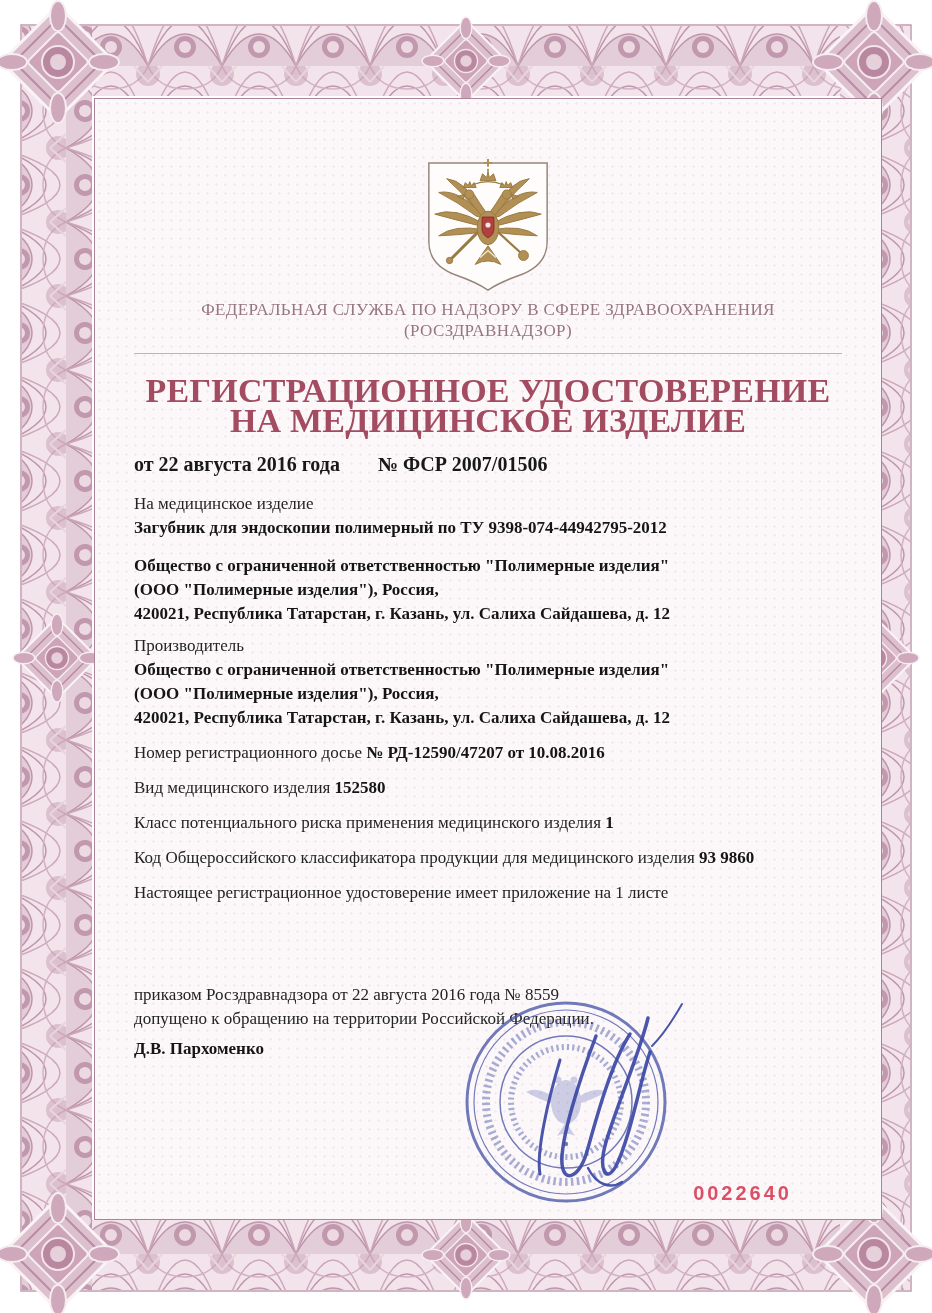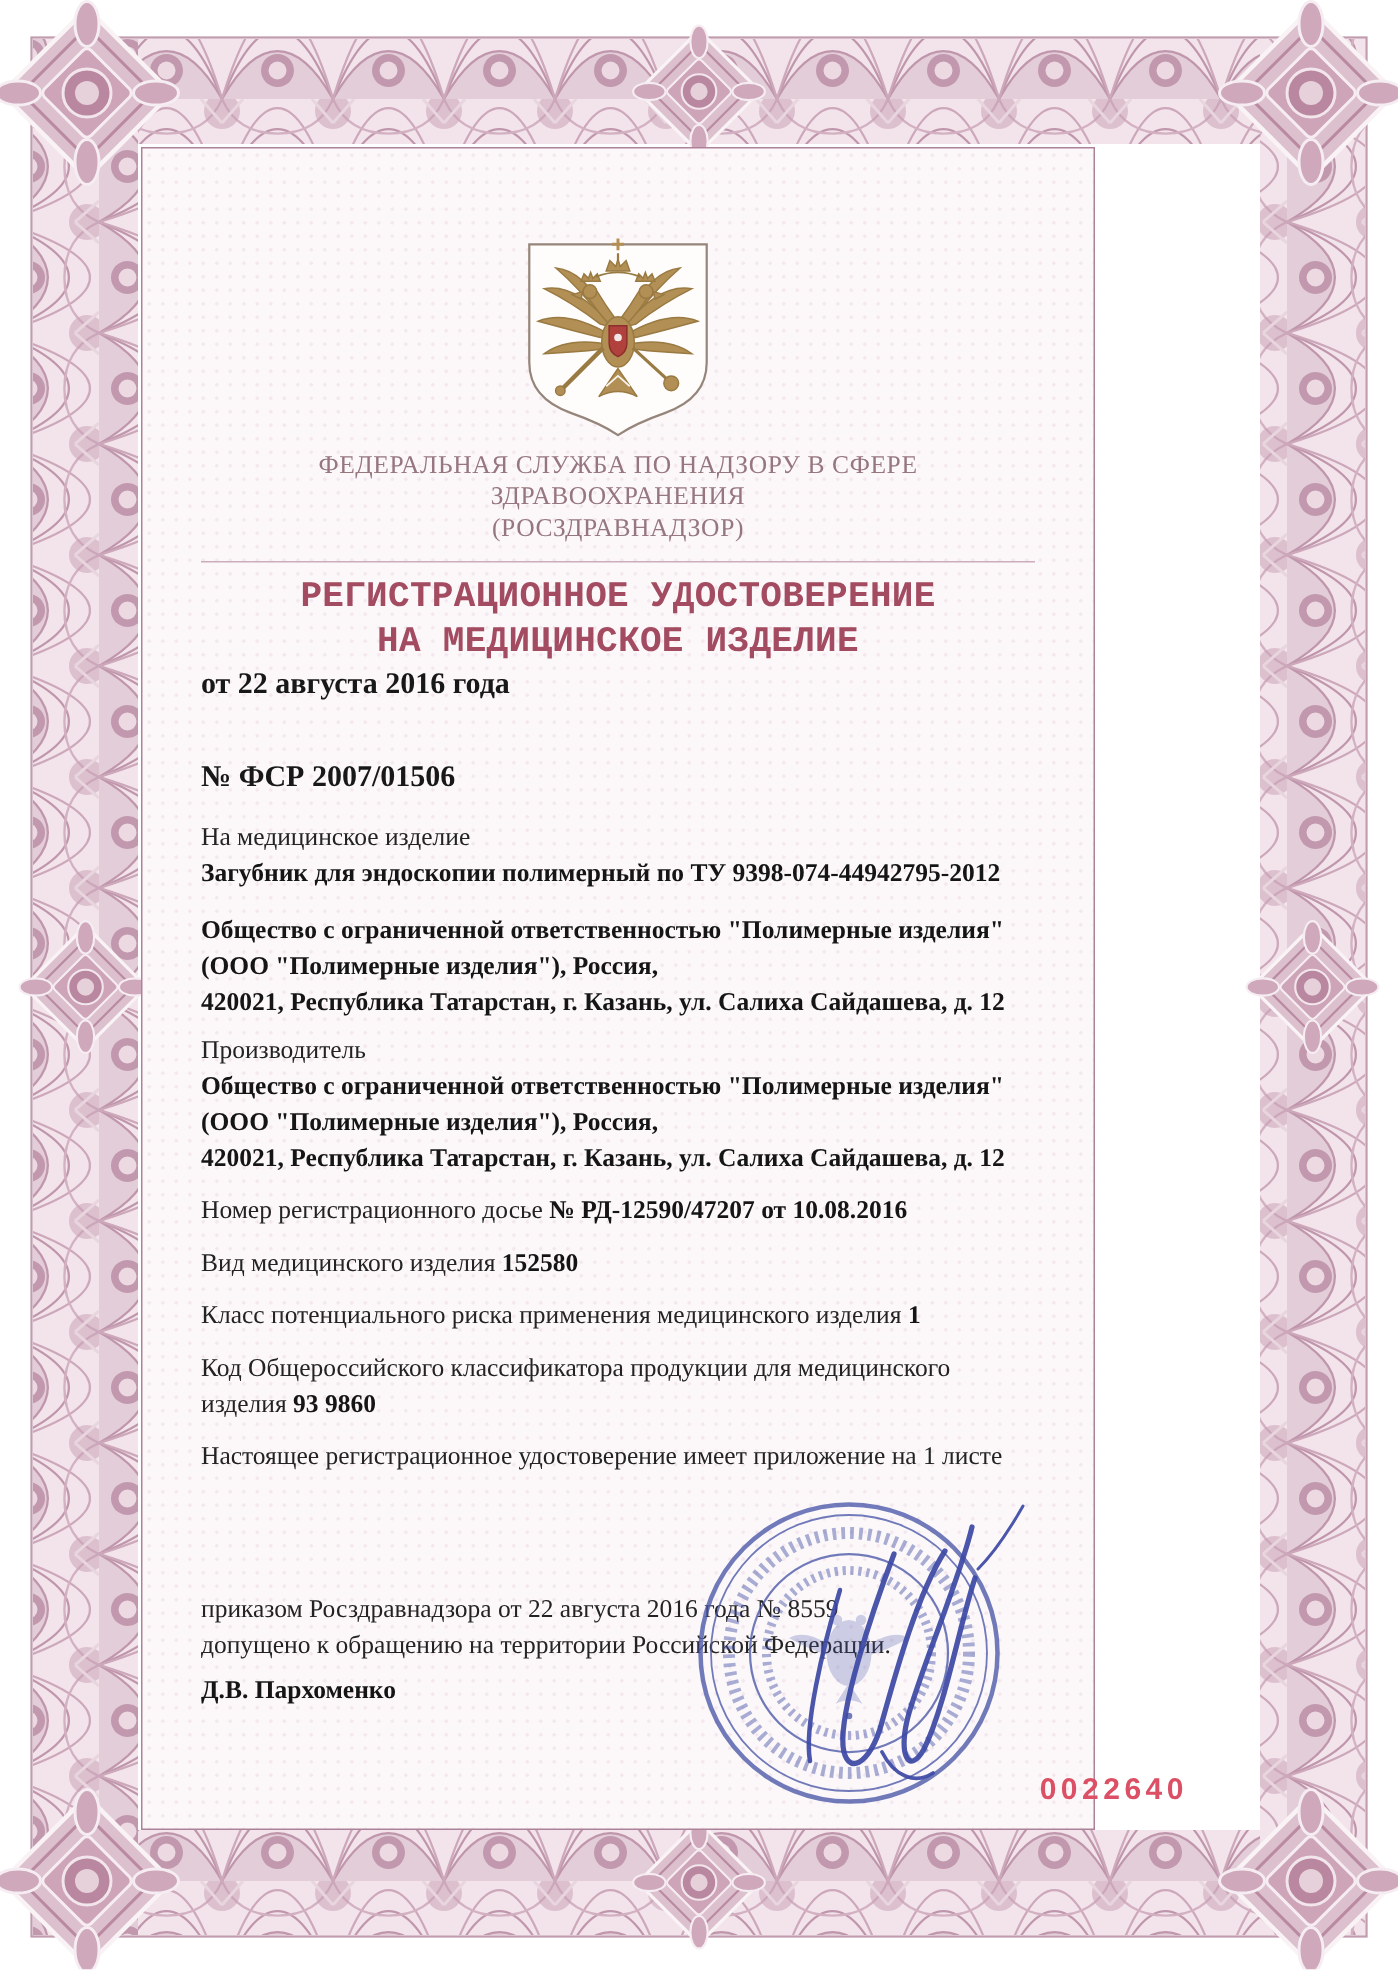--- a/index.html
+++ b/index.html
@@ -1,32 +1,32 @@
 <!DOCTYPE html>
 <html><head>
 <meta charset="utf-8">
 <style>
   html,body{margin:0;padding:0;background:#ffffff;}
   .page{position:relative;width:932px;height:1313px;background:#ffffff;overflow:hidden;}
   .border-svg{position:absolute;left:0;top:0;z-index:1;}
   .content{
-    position:absolute;left:94px;top:98px;width:636px;height:1122px;z-index:2;
+    position:absolute;left:94px;top:98px;width:788px;height:1122px;z-index:2;
     box-sizing:border-box;border:1.5px solid #ab8297;
     background-color:#fcf8fa;
     background-image:radial-gradient(#f3e8ee 1px,rgba(0,0,0,0) 1.3px);
     background-size:9px 9px;
     padding:0 39px;
     font-family:"Liberation Serif",serif;color:#232323;
   }
   .arms{display:block;margin:56px auto 6px;}
   .agency{text-align:center;color:#96767f;font-size:17px;line-height:21px;letter-spacing:0.4px;}
   .rule{border:none;border-top:1px solid #cbadbb;margin:12px 0 0;}
-  .title{text-align:center;margin-top:9px;color:#a34b60;font-family:Liberation Mono, monospace;
-         font-weight:bold;font-size:24px;line-height:30px;letter-spacing:0.2px;}
-  .date-row{display:flex;justify-content:flex-start;gap:38px;font-weight:bold;font-size:20px;line-height:24px;color:#181818;margin-top:0;flex-direction:column;}
+  .title{text-align:center;margin-top:22px;color:#a34b60;font-family:Liberation Serif, serif;
+         font-weight:bold;font-size:34px;line-height:30px;letter-spacing:0.2px;}
+  .date-row{display:flex;justify-content:flex-start;gap:38px;font-weight:bold;font-size:20px;line-height:24px;color:#181818;margin-top:16px;}
   .sec{font-size:17px;line-height:24px;}
   .sec .label{font-weight:normal;}
   .sec .val{font-weight:bold;color:#151515;}
   .mt16{margin-top:16px;}
   .mt14{margin-top:14px;}
   .mt8{margin-top:8px;}
   .field{margin-top:11px;font-size:17px;line-height:24px;}
   .field:first-of-type{margin-top:10px;}
   .field .fv{font-weight:bold;color:#151515;}
   .footer{margin-top:78px;font-size:17px;line-height:24px;}

